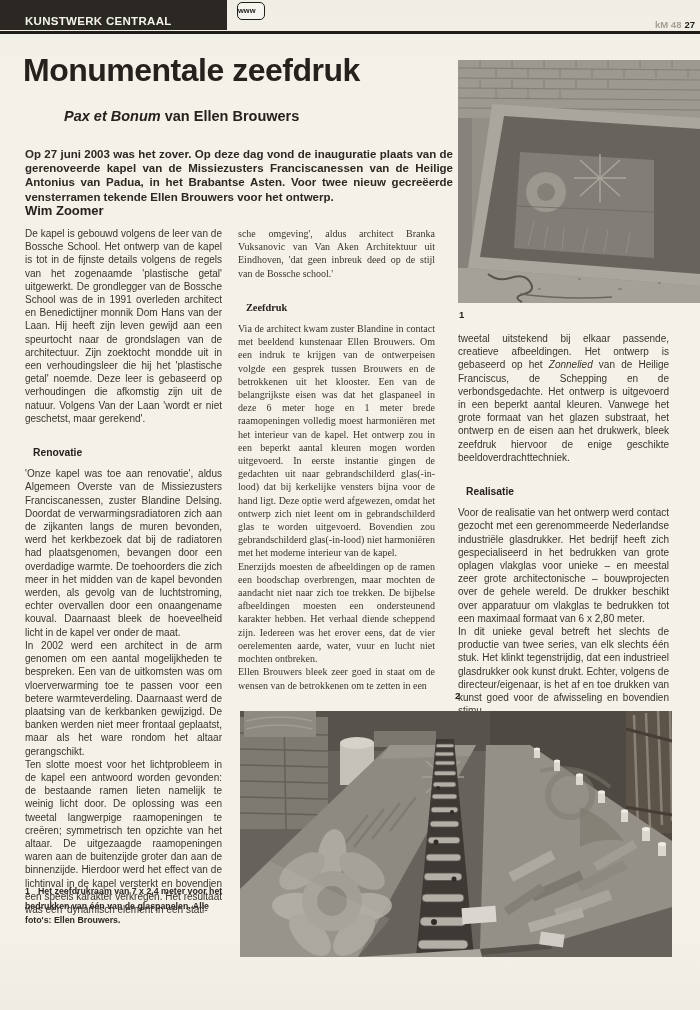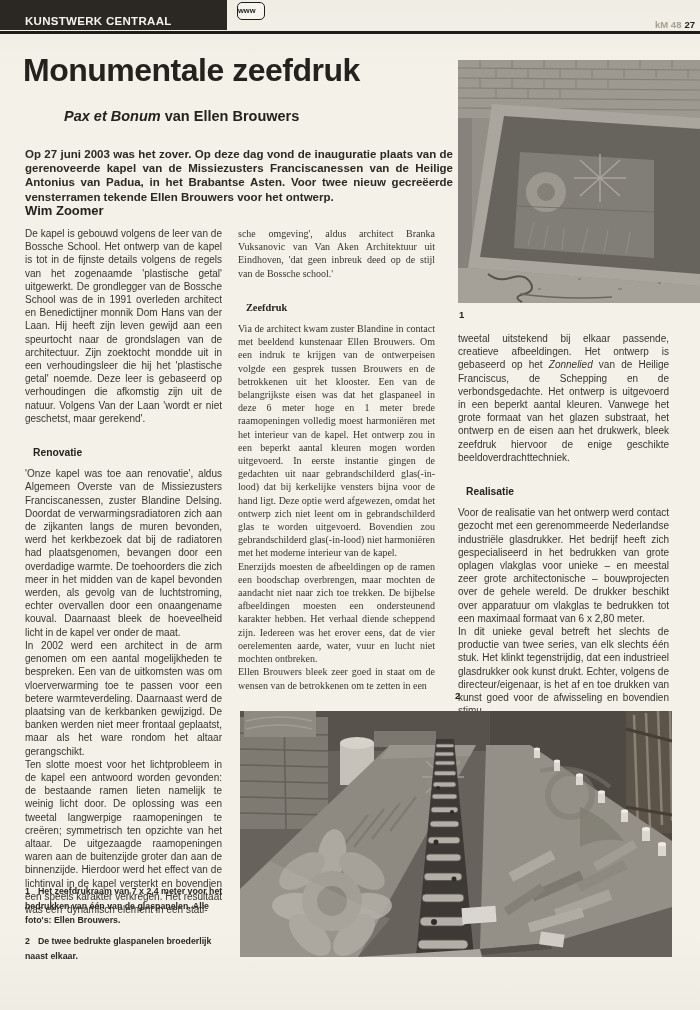--- a/index.html
+++ b/index.html
@@ -169,23 +169,20 @@
     <p><span>tweetal uitstekend bij elkaar passende, creatieve afbeeldingen. Het ontwerp is gebaseerd op het </span><em>Zonnelied</em><span> van de Heilige Franciscus, de Schepping en de verbondsgedachte. Het ontwerp is uitgevoerd in een beperkt aantal kleuren. Vanwege het grote formaat van het glazen substraat, het ontwerp en de eisen aan het drukwerk, bleek zeefdruk hiervoor de enige geschikte beeldoverdrachttechniek.</span></p>
     <div class="gap"></div>
     <h4>Realisatie</h4>
     <p>Voor de realisatie van het ontwerp werd contact gezocht met een gerenommeerde Nederlandse industriële glasdrukker. Het bedrijf heeft zich gespecialiseerd in het bedrukken van grote oplagen vlakglas voor unieke – en meestal zeer grote architectonische – bouwprojecten over de gehele wereld. De drukker beschikt over apparatuur om vlakglas te bedrukken tot een maximaal formaat van 6 x 2,80 meter.</p>
     <p>In dit unieke geval betreft het slechts de productie van twee series, van elk slechts één stuk. Het klinkt tegenstrijdig, dat een industrieel glasdrukker ook kunst drukt. Echter, volgens de directeur/eigenaar, is het af en toe drukken van kunst goed voor de afwisseling en bovendien stimu-</p>
   </div>
 
   <div class="caption cap1">
     <span class="capnum">1</span><span>Het zeefdrukraam van 7 x 2,4 meter voor het bedrukken van één van de glaspanelen. Alle foto's: Ellen Brouwers.</span>
   </div>
-  <div class="caption cap2">
-    <span class="capnum">2</span><span>De twee bedrukte glaspanelen broederlijk naast elkaar.</span>
-  </div>
 
   <div class="figmark mark2">2</div>
 
   <figure class="photo photo2">
     <svg width="432" height="246" viewBox="0 0 432 246" preserveAspectRatio="none">
       <rect width="432" height="246" fill="#67635c"></rect>
       <rect x="0" y="0" width="432" height="40" fill="#57534c"></rect>
       <rect x="250" y="0" width="182" height="130" fill="#4e4a43"></rect>
 
       <rect x="386" y="0" width="46" height="122" fill="#5c5349"></rect>

